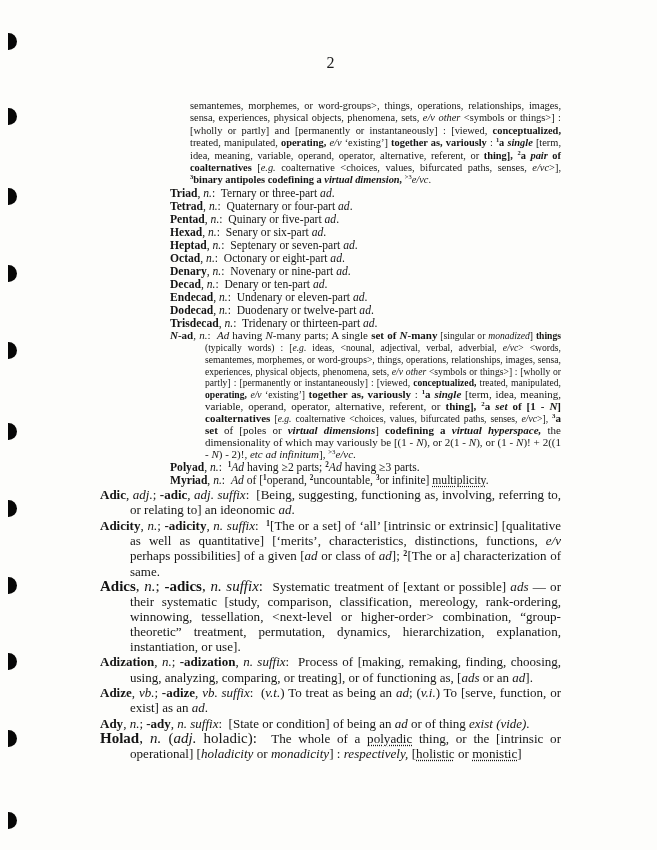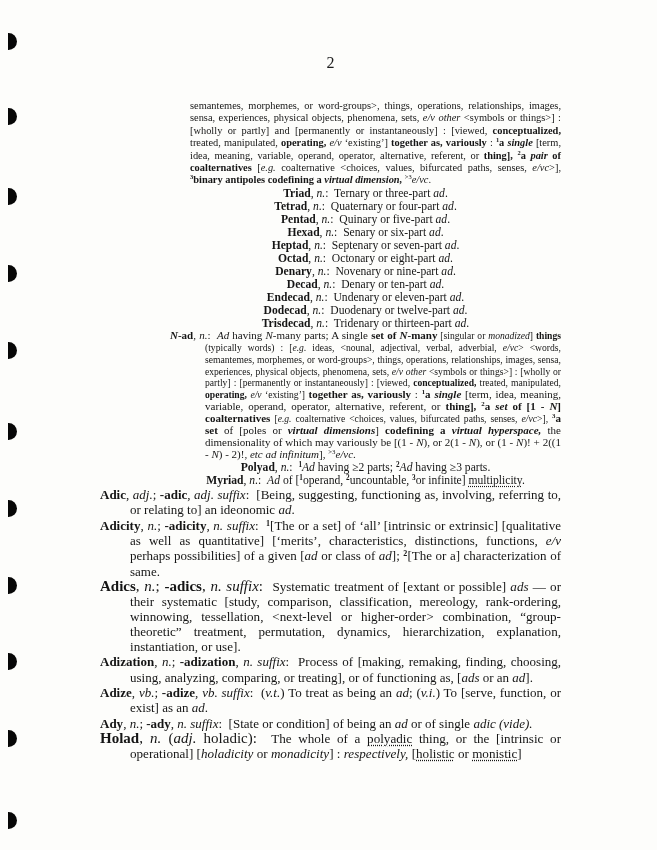--- a/index.html
+++ b/index.html
@@ -32,21 +32,21 @@
   }
   .text-block {
     position: absolute;
     left: 100px; top: 100px; width: 461px;
   }
   .para { margin: 0; text-align: justify; }
   
   .p-cont { margin-left: 90px; font-size: 10.4px; line-height: 12.4px; }
   
   .p-sub  { margin-left: 70px; padding-left: 35px; text-indent: -35px;
-            font-size: 11.6px; line-height: 13px; text-align: center; }
+            font-size: 11.6px; line-height: 13px; text-align: left; }
   
   .p-nad  { margin-left: 70px; padding-left: 35px; text-indent: -35px;
             font-size: 11px; line-height: 11.9px; }
   
   .p-main { padding-left: 30px; text-indent: -30px;
             font-size: 13px; line-height: 15.4px; }
   
   .p-tight { padding-left: 30px; text-indent: -30px;
              font-size: 15px; line-height: 14px; }
   .b  { font-weight: bold; }
@@ -88,16 +88,16 @@
       <p class="para p-sub"><span class="b u">Dodecad</span><span>, </span><span class="i">n.</span><span>:&nbsp; Duodenary or twelve-part </span><span class="i">ad</span><span>.</span></p>
       <p class="para p-sub"><span class="b u">Trisdecad</span><span>, </span><span class="i">n.</span><span>:&nbsp; Tridenary or thirteen-part </span><span class="i">ad</span><span>.</span></p>
       <p class="para p-nad"><span class="b i u">N</span><span class="b u">-ad</span><span>, </span><span class="i">n.</span><span>:&nbsp; </span><span class="i">Ad</span><span> having </span><span class="i u">N</span><span>-many parts; A single </span><span class="b">set of </span><span class="b i u">N</span><span class="b">-many</span><span class="sm"> [singular or </span><span class="i sm">monadized</span><span class="sm">] </span><span class="b sm">things</span><span class="sm"> (typically words) : [</span><span class="i sm">e.g.</span><span class="sm"> ideas, &lt;nounal, adjectival, verbal, adverbial, </span><span class="i sm">e/vc</span><span class="sm">&gt; &lt;words, semantemes, morphemes, or word-groups&gt;, things, operations, relationships, images, sensa, experiences, physical objects, phenomena, sets, </span><span class="i sm">e/v other</span><span class="sm"> &lt;symbols or things&gt;] : [wholly or partly] : [permanently or instantaneously] : [viewed, </span><span class="b sm">conceptualized,</span><span class="sm"> treated, manipulated, </span><span class="b sm">operating,</span><span class="sm"> </span><span class="i sm">e/v</span><span class="sm"> ‘existing’] </span><span class="b">together as, </span><span class="b u">variously</span><span> : </span><span class="b sup">1</span><span class="b">a </span><span class="b i">single</span><span> [term, idea, meaning, variable, operand, operator, alternative, referent, or </span><span class="b">thing],</span><span> </span><span class="b sup">2</span><span class="b">a </span><span class="b i">set</span><span class="b"> of [1 - </span><span class="b i u">N</span><span class="b">] coalternatives</span><span class="sm"> [</span><span class="i sm">e.g.</span><span class="sm"> coalternative &lt;choices, values, bifurcated paths, senses, </span><span class="i sm">e/vc</span><span class="sm">&gt;], </span><span class="b sup">3</span><span class="b">a set</span><span> of [poles or </span><span class="b i">virtual dimensions</span><span>] </span><span class="b">codefining a </span><span class="b i">virtual hyperspace,</span><span> the dimensionality of which may </span><span class="u">variously</span><span> be [(1 - </span><span class="i u">N</span><span>), or 2(1 - </span><span class="i u">N</span><span>), or (1 - </span><span class="i u">N</span><span>)! + 2((1 - </span><span class="i u">N</span><span>) - 2)!, </span><span class="i">etc ad infinitum</span><span>], </span><span class="sup">&gt;3</span><span class="i">e/vc</span><span>.</span></p>
       <p class="para p-sub"><span class="b u">Polyad</span><span>, </span><span class="i">n.</span><span>:&nbsp; </span><span class="b sup">1</span><span class="i">Ad</span><span> having ≥2 parts; </span><span class="b sup">2</span><span class="i">Ad</span><span> having ≥3 parts.</span></p>
       <p class="para p-sub"><span class="b u">Myriad</span><span>, </span><span class="i">n.</span><span>:&nbsp; </span><span class="i">Ad</span><span> of [</span><span class="b sup">1</span><span>operand, </span><span class="b sup">2</span><span>uncountable, </span><span class="b sup">3</span><span>or infinite] </span><span class="du">multiplicity</span><span>.</span></p>
       <p class="para p-main"><span class="b u">Adic</span><span>, </span><span class="i">adj.</span><span>; </span><span class="b u">-adic</span><span>, </span><span class="i">adj. suffix</span><span>:&nbsp; [Being, suggesting, functioning as, involving, referring to, or relating to] an ideonomic </span><span class="i">ad</span><span>.</span></p>
       <p class="para p-main"><span class="b u">Adicity</span><span>, </span><span class="i">n.</span><span>; </span><span class="b u">-adicity</span><span>, </span><span class="i">n. suffix</span><span>:&nbsp; </span><span class="b sup">1</span><span>[The or a set] of ‘all’ [intrinsic or extrinsic] [qualitative as well as quantitative] [‘merits’, characteristics, distinctions, functions, </span><span class="i">e/v</span><span> perhaps possibilities] of a given [</span><span class="i">ad</span><span> or class of </span><span class="i">ad</span><span>]; </span><span class="b sup">2</span><span>[The or a] characterization of same.</span></p>
       <p class="para p-tight"><span class="b u">Adics</span><span>, </span><span class="i">n.</span><span>; </span><span class="b u">-adics</span><span>, </span><span class="i">n. suffix</span><span>:&nbsp; </span><span class="sm">Systematic treatment of [extant or possible] </span><span class="i sm">ads</span><span class="sm"> — or their systematic [study, comparison, classification, mereology, rank-ordering, winnowing, tessellation, &lt;next-level or higher-order&gt; combination, “group-theoretic” treatment, permutation, dynamics, hierarchization, explanation, instantiation, or use].</span></p>
       <p class="para p-main"><span class="b u">Adization</span><span>, </span><span class="i">n.</span><span>; </span><span class="b u">-adization</span><span>, </span><span class="i">n. suffix</span><span>:&nbsp; Process of [making, remaking, finding, choosing, using, analyzing, comparing, or treating], or of functioning as, [</span><span class="i">ads</span><span> or an </span><span class="i">ad</span><span>].</span></p>
       <p class="para p-main"><span class="b u">Adize</span><span>, </span><span class="i">vb.</span><span>; </span><span class="b u">-adize</span><span>, </span><span class="i">vb. suffix</span><span>:&nbsp; (</span><span class="i">v.t.</span><span>) To treat as being an </span><span class="i">ad</span><span>; (</span><span class="i">v.i.</span><span>) To [serve, function, or exist] as an </span><span class="i">ad</span><span>.</span></p>
-      <p class="para p-main"><span class="b u">Ady</span><span>, </span><span class="i">n.</span><span>; </span><span class="b u">-ady</span><span>, </span><span class="i">n. suffix</span><span>:&nbsp; [State or condition] of being an </span><span class="i">ad</span><span> or of single </span><span class="i">adic (vide).</span></p>
+      <p class="para p-main"><span class="b u">Ady</span><span>, </span><span class="i">n.</span><span>; </span><span class="b u">-ady</span><span>, </span><span class="i">n. suffix</span><span>:&nbsp; [State or condition] of being an </span><span class="i">ad</span><span> or of thing </span><span class="i">exist (vide).</span></p>
       <p class="para p-tight"><span class="b u">Holad</span><span>, </span><span class="i">n.</span><span> (</span><span class="i">adj.</span><span> </span><span class="u">holadic</span><span>):&nbsp; </span><span class="sm">The whole of a </span><span class="du sm">polyadic</span><span class="sm"> thing, or the [intrinsic or operational] [</span><span class="i sm">holadicity</span><span class="sm"> or </span><span class="i sm">monadicity</span><span class="sm">] : </span><span class="i sm">respectively,</span><span class="sm"> [</span><span class="du sm">holistic</span><span class="sm"> or </span><span class="du sm">monistic</span><span class="sm">]</span></p>
     </div>
 </div>
 
 </body></html>

